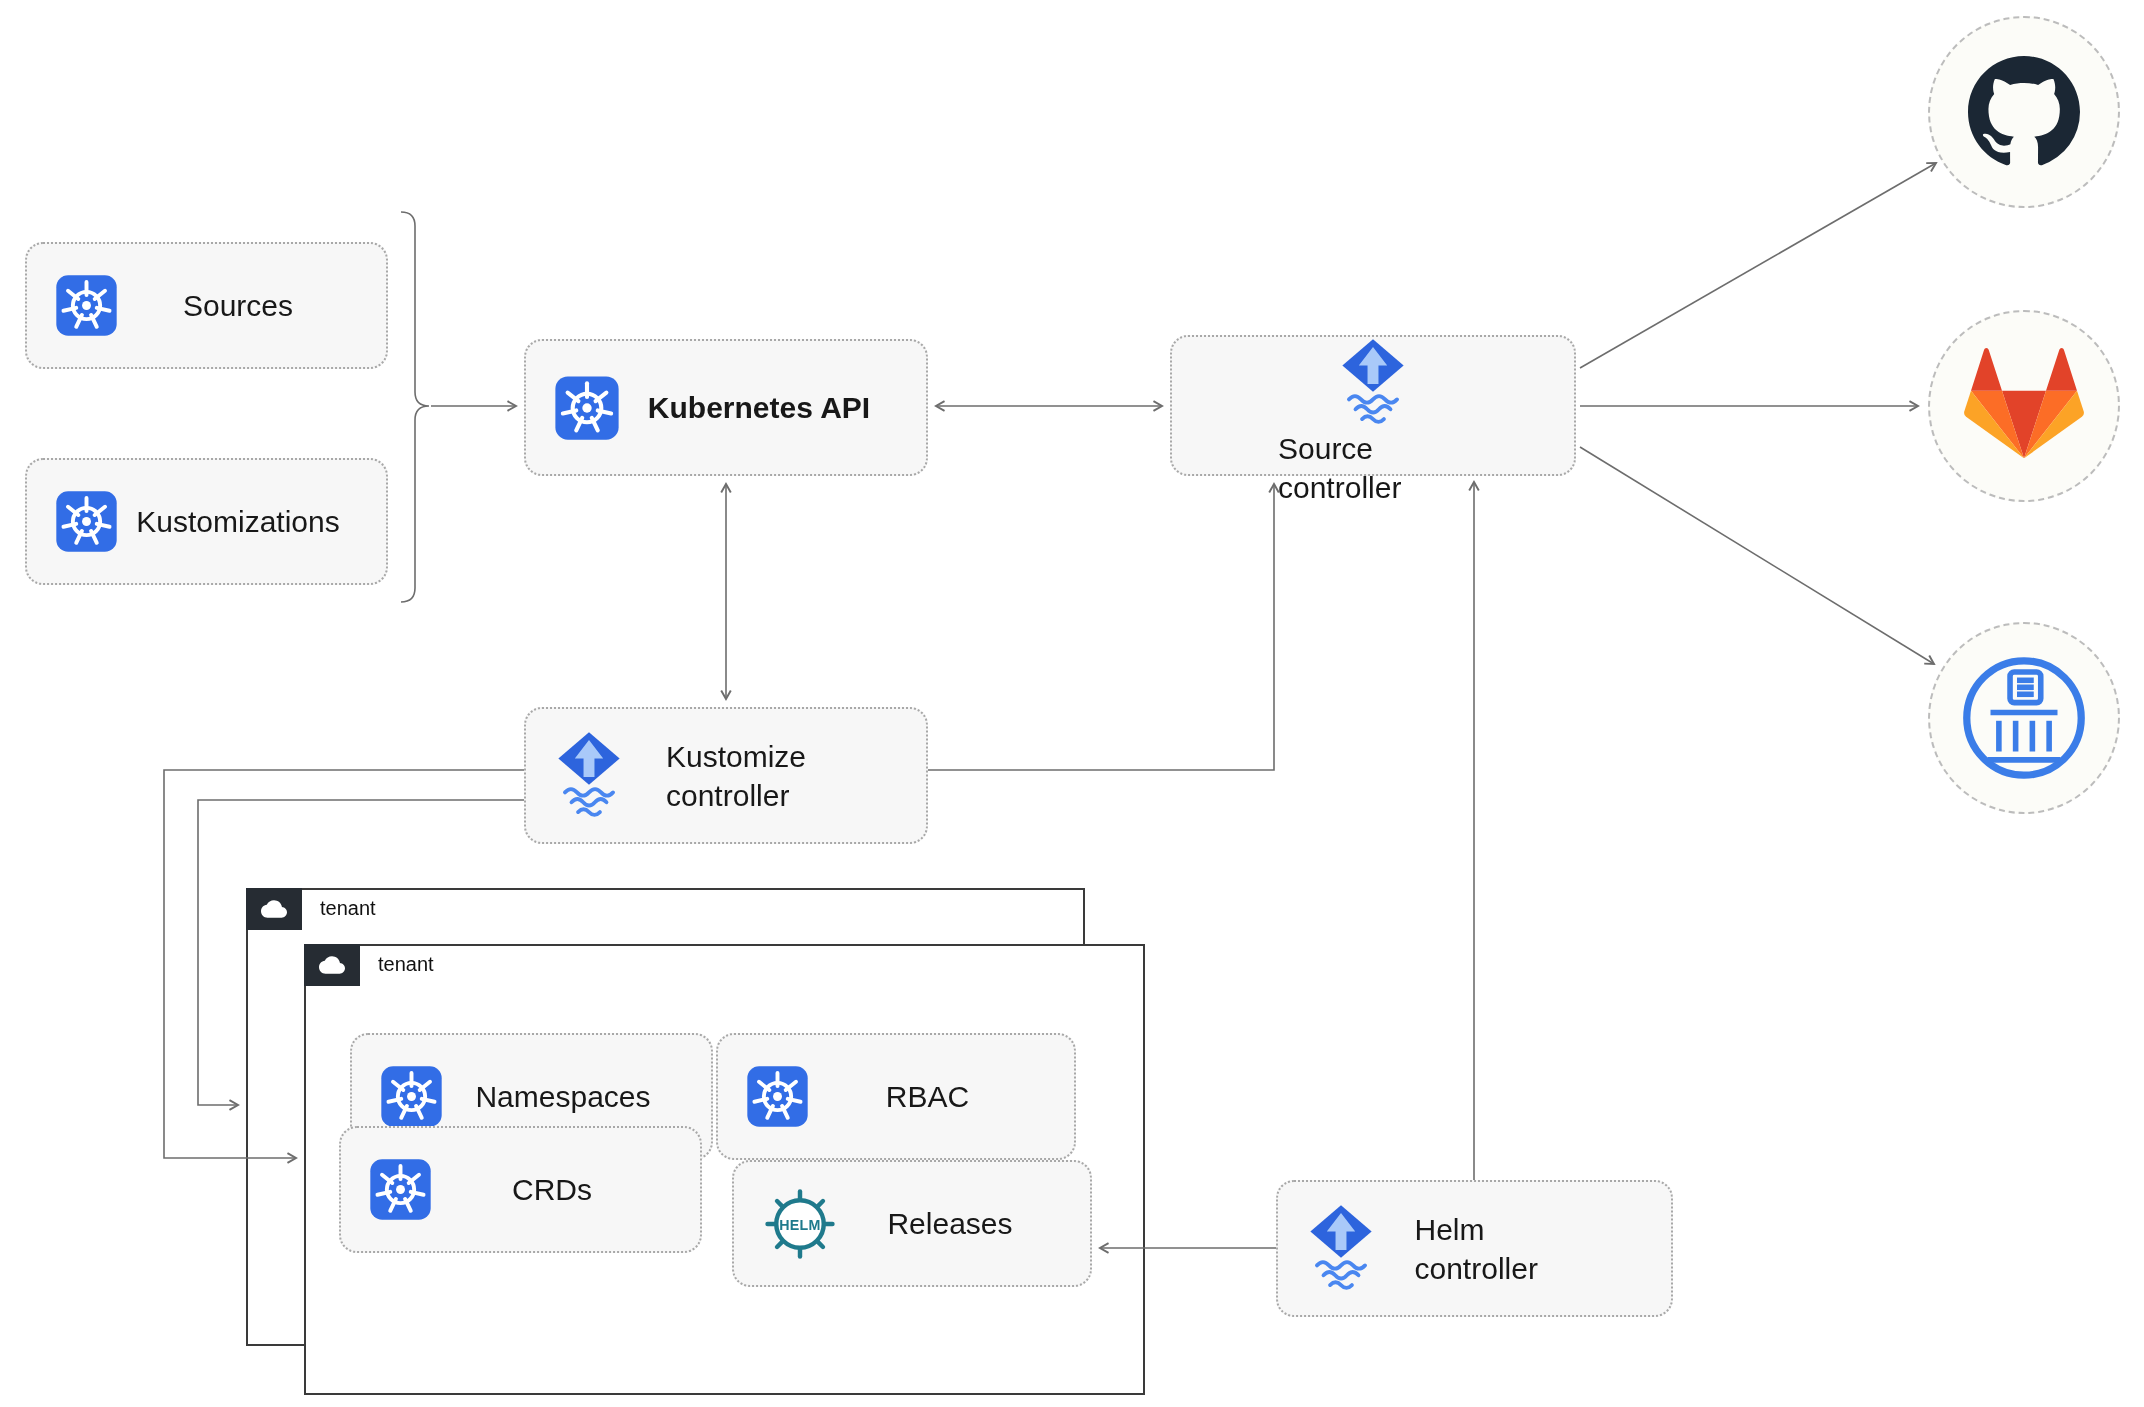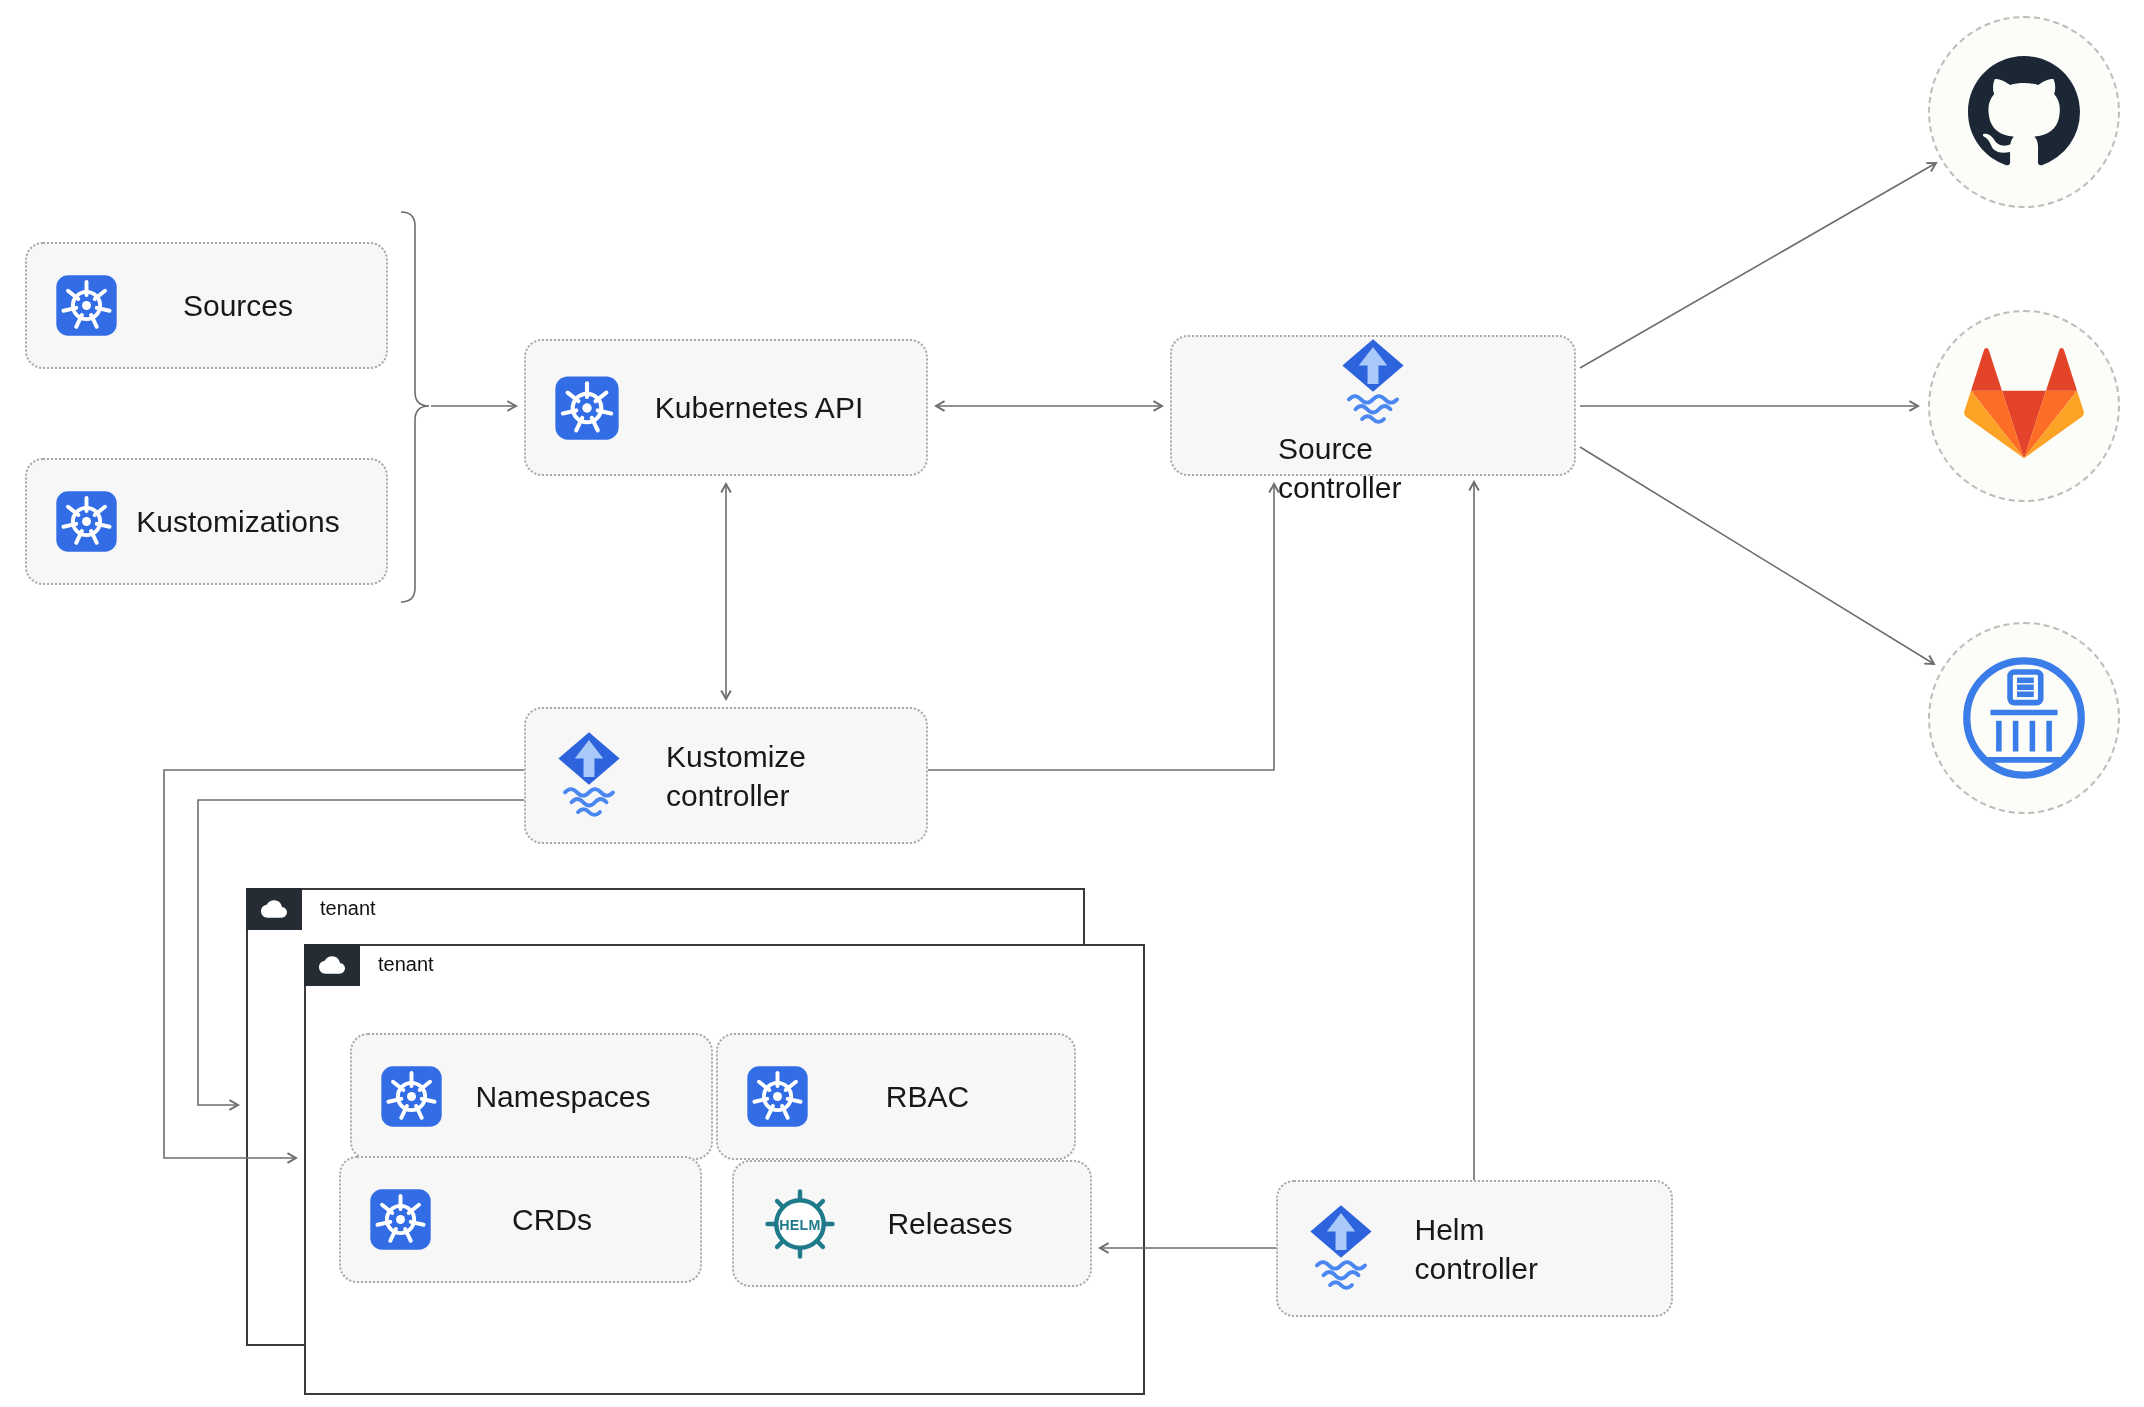--- a/index.html
+++ b/index.html
@@ -155,21 +155,21 @@
 
   <div class="node" style="left:25px; top:458px; width:363px; height:127px;">
     <svg class="ic" viewBox="0 0 24 24" style="width:63px;height:63px">
         <use href="#icon-k8s"></use>
       </svg>
     <div class="lbl">
         <span class="txt">Kustomizations</span>
       </div>
   </div>
 
-  <div class="node" style="left:524px; top:339px; width:404px; height:137px;">
+  <div class="node" style="left:524px; top:339px; width:404px; height:137px;font-weight:bold;">
     <svg class="ic" viewBox="0 0 24 24" style="width:66px;height:66px">
         <use href="#icon-k8s"></use>
       </svg>
     <div class="lbl">
         <span class="txt">Kubernetes API</span>
       </div>
   </div>
 
   <div class="node two" style="left:1170px; top:335px; width:406px; height:141px;flex-direction:column;">
     <svg class="ic" viewBox="0 0 64 84" style="width:70px;height:92px">
@@ -209,21 +209,21 @@
 
   <div class="node" style="left:716px; top:1033px; width:360px; height:127px;">
     <svg class="ic" viewBox="0 0 24 24" style="width:63px;height:63px">
         <use href="#icon-k8s"></use>
       </svg>
     <div class="lbl">
         <span class="txt">RBAC</span>
       </div>
   </div>
 
-  <div class="node" style="left:339px; top:1156px; width:363px; height:127px;">
+  <div class="node" style="left:339px; top:1126px; width:363px; height:127px;">
     <svg class="ic" viewBox="0 0 24 24" style="width:63px;height:63px">
         <use href="#icon-k8s"></use>
       </svg>
     <div class="lbl">
         <span class="txt">CRDs</span>
       </div>
   </div>
 
   <div class="node" style="left:732px; top:1160px; width:360px; height:127px;">
     <svg class="ic" viewBox="0 0 48 48" style="width:76px;height:76px">

